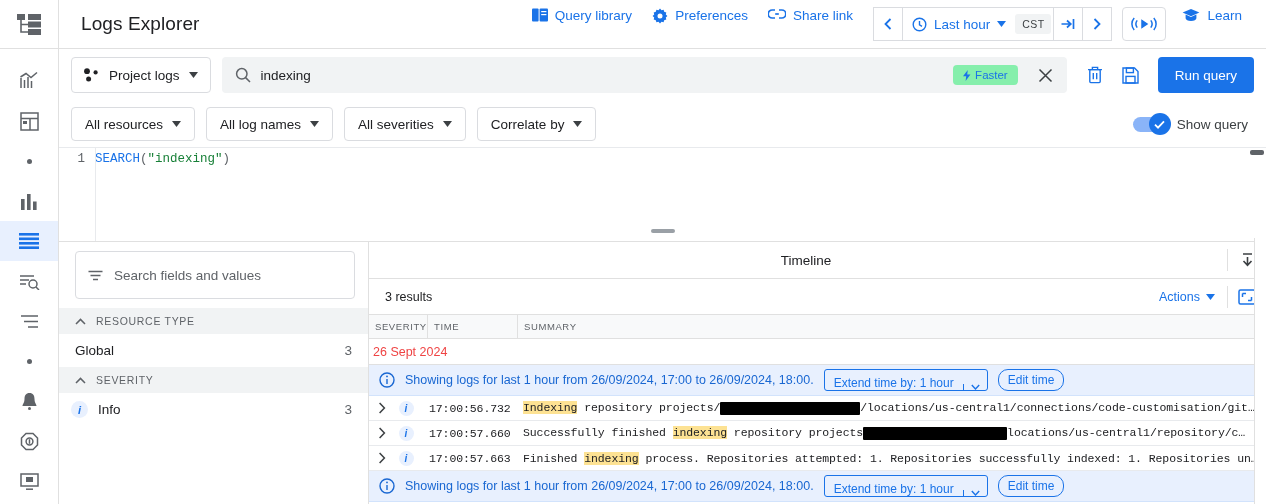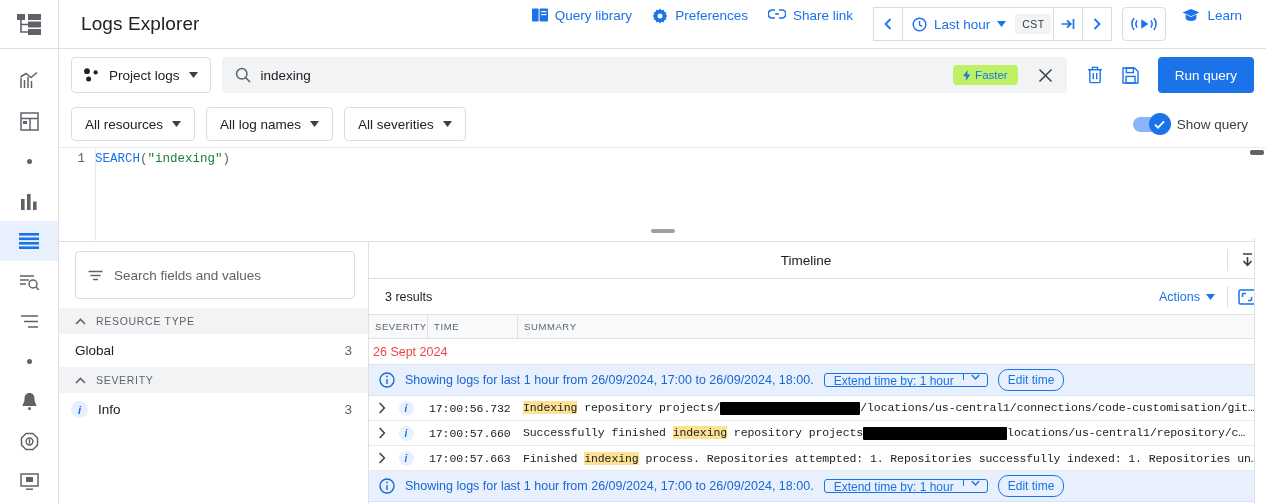--- a/index.html
+++ b/index.html
@@ -90,21 +90,21 @@
     display: flex; align-items: center; gap: 10px;
     height: 36px; margin-left: 11px; padding: 0 10px 0 13px;
     background: #f1f3f4; border-radius: 4px;
   }
   .searchbox input {
     flex: 1 1 auto; min-width: 0; border: 0; outline: 0; background: transparent;
     font-family: "Liberation Sans", sans-serif; font-size: 13.5px; color: #202124;
   }
   .faster-badge {
     display: flex; align-items: center; gap: 4px;
-    background: #bef264; color: #1a73e8; font-size: 11.5px; font-weight: 500;
+    background: #86efac; color: #1a73e8; font-size: 11.5px; font-weight: 500;
     padding: 4px 10px; border-radius: 4px; white-space: nowrap; cursor: pointer;
   }
   .sb-x { color: #3c4043; padding: 0 4px 0 10px; cursor: pointer; display: flex; }
   .tool-icon {
     width: 36px; height: 36px; display: flex; align-items: center; justify-content: center;
     color: #1a73e8; cursor: pointer; flex: 0 0 36px;
   }
   .run-btn {
     height: 36px; background: #1a73e8; color: #fff; border: 0; border-radius: 4px;
     font-family: "Liberation Sans", sans-serif; font-size: 13.5px; font-weight: 500;
@@ -243,21 +243,21 @@
     background: #e8f0fe; padding: 0 10px; color: #1967d2; font-size: 12.5px;
     border-bottom: 1px solid #d2e3fc;
   }
   .info-strip .txt { white-space: nowrap; }
   .btn-outline-blue {
     display: flex; align-items: center; height: 22px; padding: 0 9px;
     border: 1px solid #1a73e8; border-radius: 10px; color: #1a73e8;
     font-size: 12px; background: #e8f0fe; cursor: pointer; white-space: nowrap;
   }
   .btn-split {
-    display: flex; align-items: flex-start; height: 14px;
+    display: flex; align-items: flex-end; height: 22px;
     border: 1px solid #1a73e8; border-radius: 3px; overflow: hidden; background: #e8f0fe;
   }
   .btn-split .lbl { display: flex; align-items: center; padding: 0 9px; font-size: 12px; color: #1a73e8; cursor: pointer; white-space: nowrap; }
   .btn-split .arw { display: flex; align-items: center; justify-content: center; width: 24px; border-left: 1px solid #1a73e8; color: #1a73e8; cursor: pointer; }
   .logrows { flex: 1 1 auto; display: flex; flex-direction: column; min-height: 0; }
   .logrow {
     height: 25px; flex: 0 0 25px; display: flex; align-items: center;
     border-bottom: 1px solid #e8eaed; background: #fff;
     font-family: "Liberation Mono", monospace; font-size: 11.5px; color: #202124;
     overflow: hidden; cursor: pointer;
@@ -541,20 +541,28 @@
         </span>
       </div>
       <div class="filter-chip">
         <span>All severities</span>
         <span>
           <svg width="9" height="6" viewBox="0 0 9 6">
               <path d="M0 0 L4.5 6 L9 0 Z" fill="#3c4043"></path>
             </svg>
         </span>
       </div>
+      <div class="filter-chip">
+        <span>Correlate by</span>
+        <span>
+          <svg width="9" height="6" viewBox="0 0 9 6">
+              <path d="M0 0 L4.5 6 L9 0 Z" fill="#3c4043"></path>
+            </svg>
+        </span>
+      </div>
       <div class="filter-spacer"></div>
       <div class="showquery">
         <div class="toggle">
           <div class="knob">
             <svg width="11" height="9" viewBox="0 0 11 9" fill="none" stroke="#fff" stroke-width="1.8">
               <path d="M1 4.6 L4 7.6 L10 1.4"></path>
             </svg>
           </div>
         </div>
         <span class="showquery-label">Show query</span>

